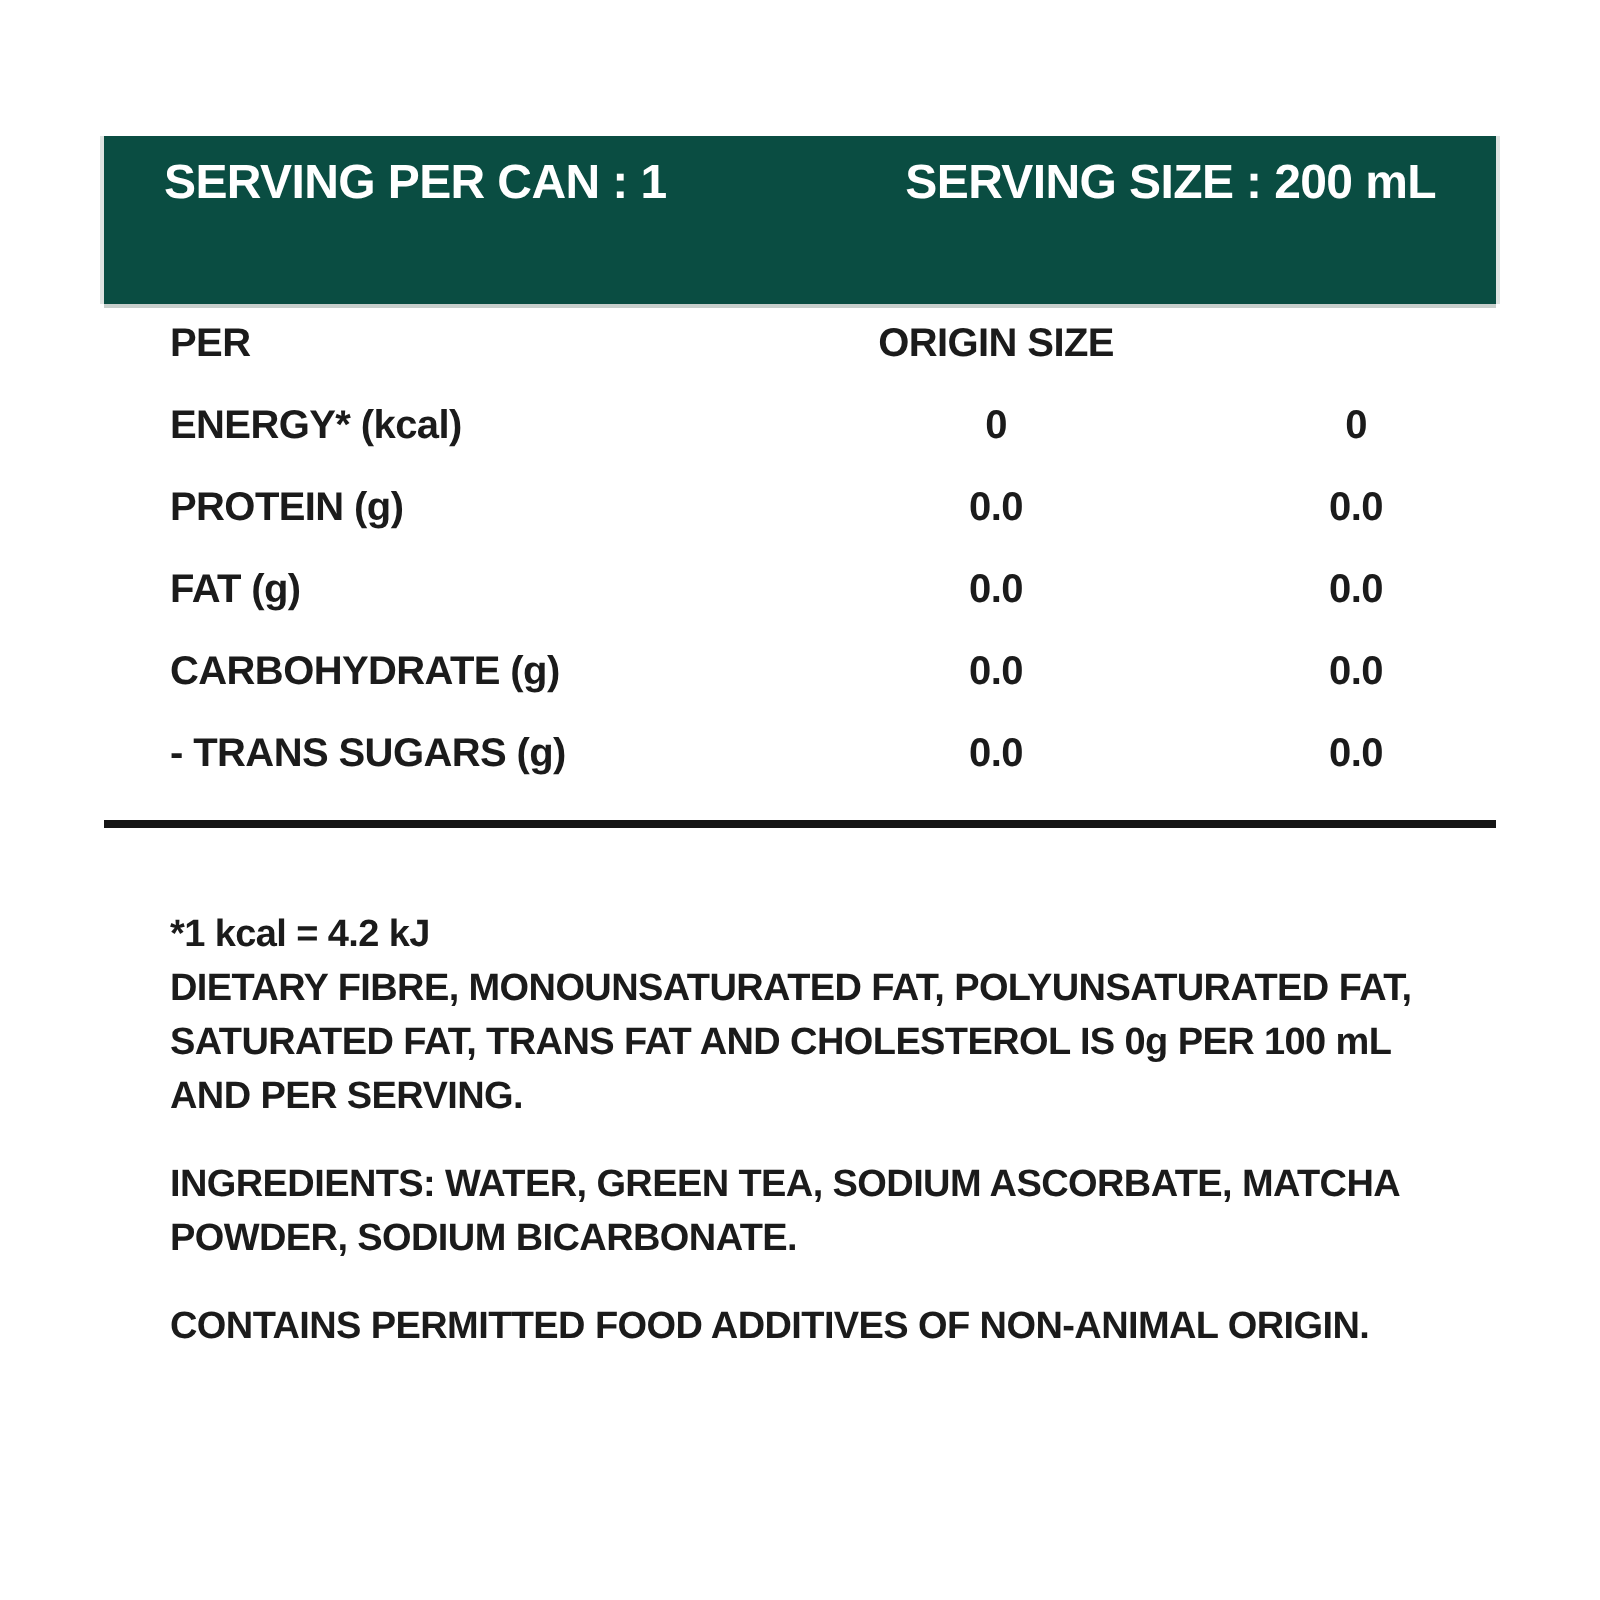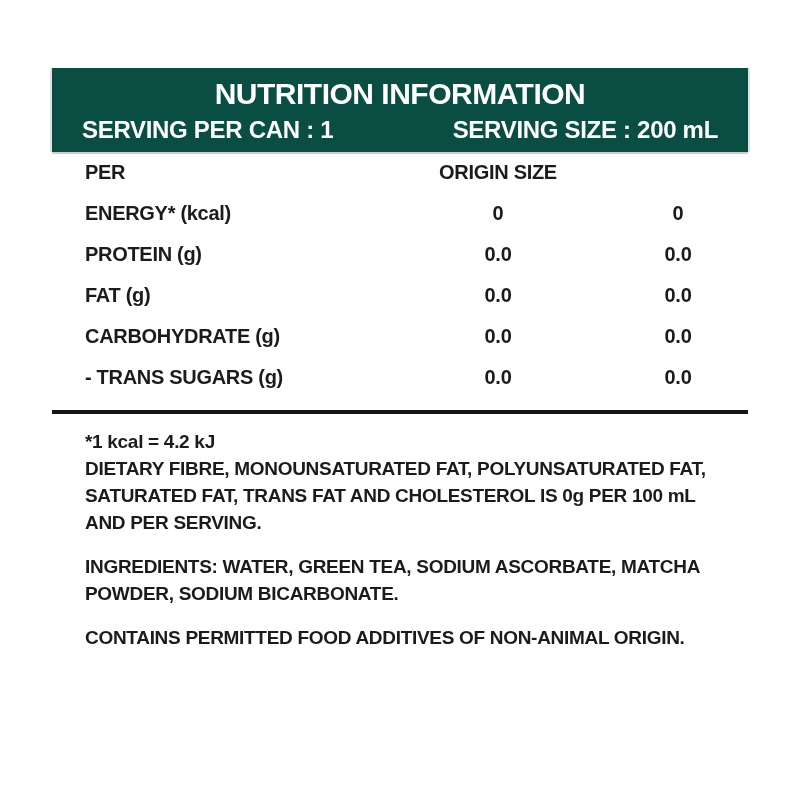--- a/index.html
+++ b/index.html
@@ -58,31 +58,31 @@
   .divider {
     height:4px;
     background:#151515;
     margin-top:12px;
   }
   .notes {
     padding:15px 40px 0 33px;
     font-size:19px;
     line-height:1.42;
     letter-spacing:-0.3px;
+    margin-top:26px;
   }
   .note-block + .note-block { margin-top:17px; }
 </style>
 </head>
 <body>
 
 <div class="sheet">
   <div class="panel">
 
     <div class="header">
-      <div class="title">NUTRITION INFORMATION</div>
       <div class="serving-row">
         <span>SERVING PER CAN : 1</span>
         <span>SERVING SIZE : 200 mL</span>
       </div>
     </div>
 
     <div class="table">
       <div class="t-row">
         <div class="t-label">PER</div>
         <div class="t-val">ORIGIN SIZE</div>

